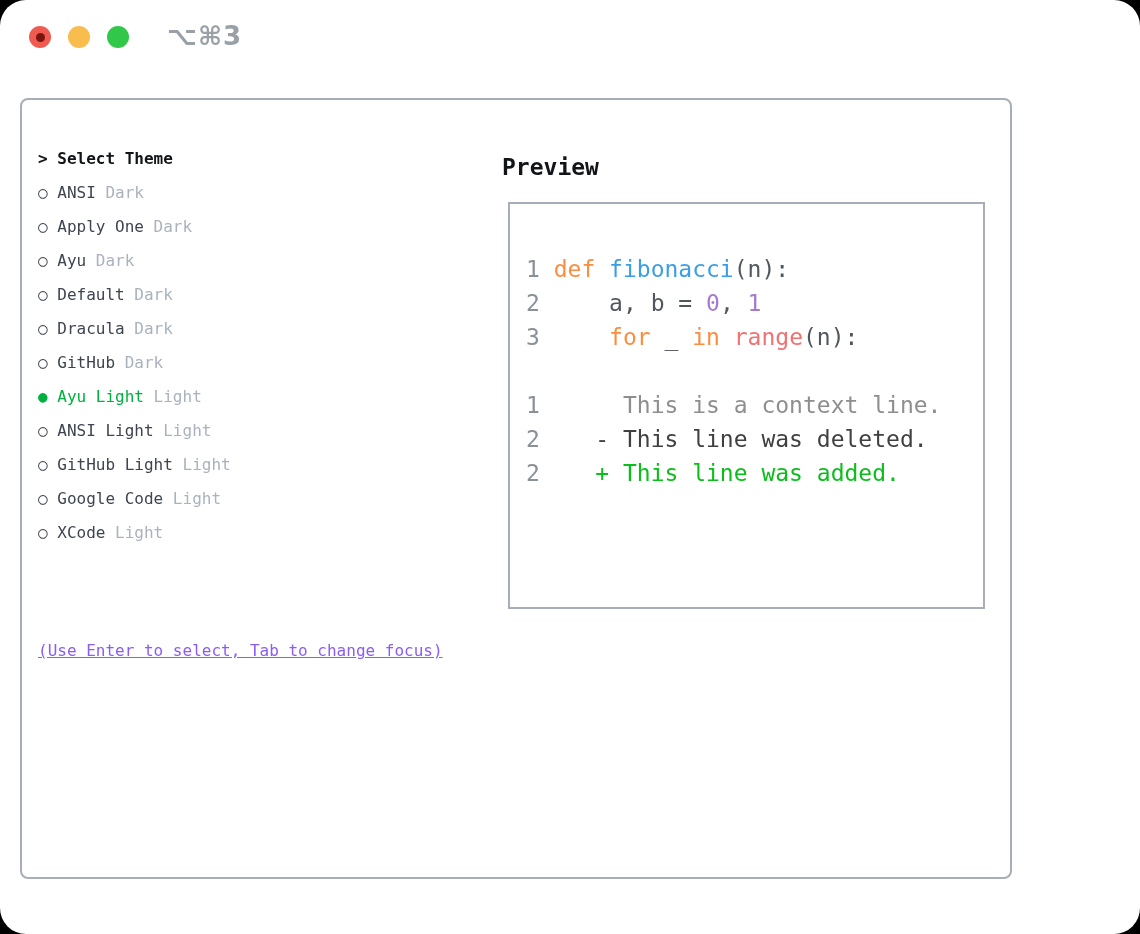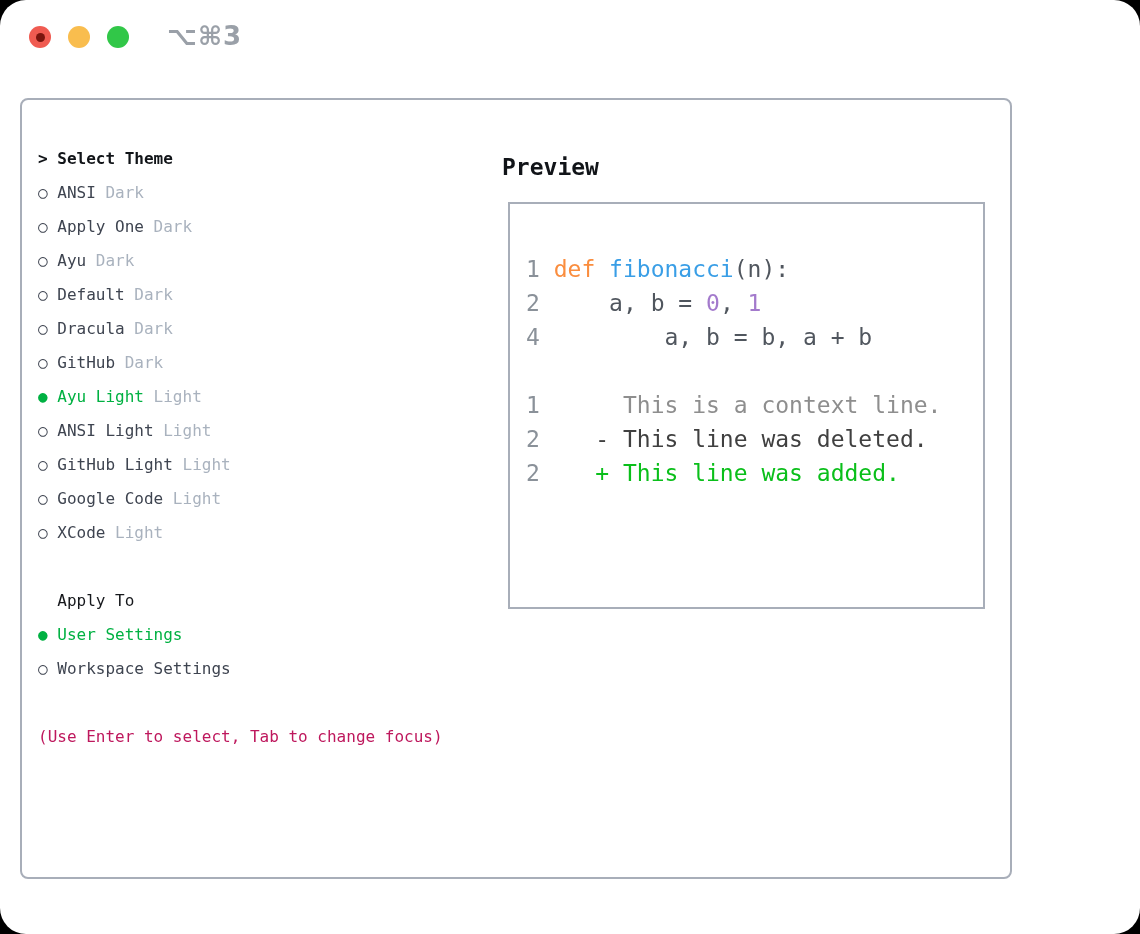--- a/index.html
+++ b/index.html
@@ -24,21 +24,21 @@
   .left-col{position:absolute;left:16px;top:42px;width:410px;font-size:16px;line-height:34px;}
   .row{height:34px;white-space:pre;}
   .row .marker{color:#3e4450;}
   .row .name{color:#3e4450;}
   .row .tag{color:#a9b2be;margin-top:21px;}
   .row.header .name{font-weight:bold;color:#111418;}
   .row.header .marker{font-weight:bold;color:#111418;}
   .row.subheader .name{color:#16181c;}
   .row.selected .marker,.row.selected .name{color:#00b142;}
   .spacer{height:34px;}
-  .hint{margin-top:34px;color:#be185d;white-space:normal;}
+  .hint{margin-top:50px;color:#8b5cf6;white-space:normal;text-decoration:underline;}
 
   
   .preview-label{position:absolute;left:480px;top:50px;height:34px;line-height:34px;
                  font-size:23px;font-weight:bold;color:#111418;}
   .preview-box{position:absolute;left:486px;top:102px;width:477px;height:407px;
                border:2px solid #a8aeb9;border-radius:0;box-sizing:border-box;
                padding:48px 17px 0 16px;background:#fff;}
   .cline{height:34px;line-height:34px;font-size:23px;white-space:pre;}
   .lnum{color:#8a9199;}
   .tk-keyword{color:#fa8d3e;}
@@ -73,34 +73,29 @@
           <div class="row"><span class="marker">○ </span><span class="name">Default</span><span class="tag"> Dark</span></div>
           <div class="row"><span class="marker">○ </span><span class="name">Dracula</span><span class="tag"> Dark</span></div>
           <div class="row"><span class="marker">○ </span><span class="name">GitHub</span><span class="tag"> Dark</span></div>
           <div class="row selected"><span class="marker">● </span><span class="name">Ayu Light</span><span class="tag"> Light</span></div>
           <div class="row"><span class="marker">○ </span><span class="name">ANSI Light</span><span class="tag"> Light</span></div>
           <div class="row"><span class="marker">○ </span><span class="name">GitHub Light</span><span class="tag"> Light</span></div>
           <div class="row"><span class="marker">○ </span><span class="name">Google Code</span><span class="tag"> Light</span></div>
           <div class="row"><span class="marker">○ </span><span class="name">XCode</span><span class="tag"> Light</span></div>
         </div>
       <div class="spacer"></div>
-      <div id="apply-list">
-          <div class="row subheader"><span class="marker">  </span><span class="name">Apply To</span></div>
-          <div class="row selected"><span class="marker">● </span><span class="name">User Settings</span></div>
-          <div class="row"><span class="marker">○ </span><span class="name">Workspace Settings</span></div>
-        </div>
       <div class="hint">(Use Enter to select, Tab to change focus)</div>
     </div>
 
     <div class="preview-label">Preview</div>
     <div class="preview-box">
       <div id="code-lines">
           <div class="cline"><span class="lnum">1 </span><span class="tk-keyword">def </span><span class="tk-entity">fibonacci</span><span class="tk-fg">(n):</span></div>
           <div class="cline"><span class="lnum">2 </span><span class="tk-fg">    a, b = </span><span class="tk-number">0</span><span class="tk-fg">, </span><span class="tk-number">1</span></div>
-          <div class="cline"><span class="lnum">4 </span><span class="tk-fg">        a, b = b, a + b</span></div>
+          <div class="cline"><span class="lnum">3 </span><span class="tk-keyword">    for</span><span class="tk-fg"> _ </span><span class="tk-keyword">in</span><span class="tk-fg"> </span><span class="tk-builtin">range</span><span class="tk-fg">(n):</span></div>
           <div class="cline"><span class="lnum">  </span></div>
           <div class="cline"><span class="lnum">1 </span><span class="tk-context">     This is a context line.</span></div>
           <div class="cline"><span class="lnum">2 </span><span class="tk-deleted">   - This line was deleted.</span></div>
           <div class="cline"><span class="lnum">2 </span><span class="tk-added">   + This line was added.</span></div>
         </div>
     </div>
 
   </div>
 </div>
 

